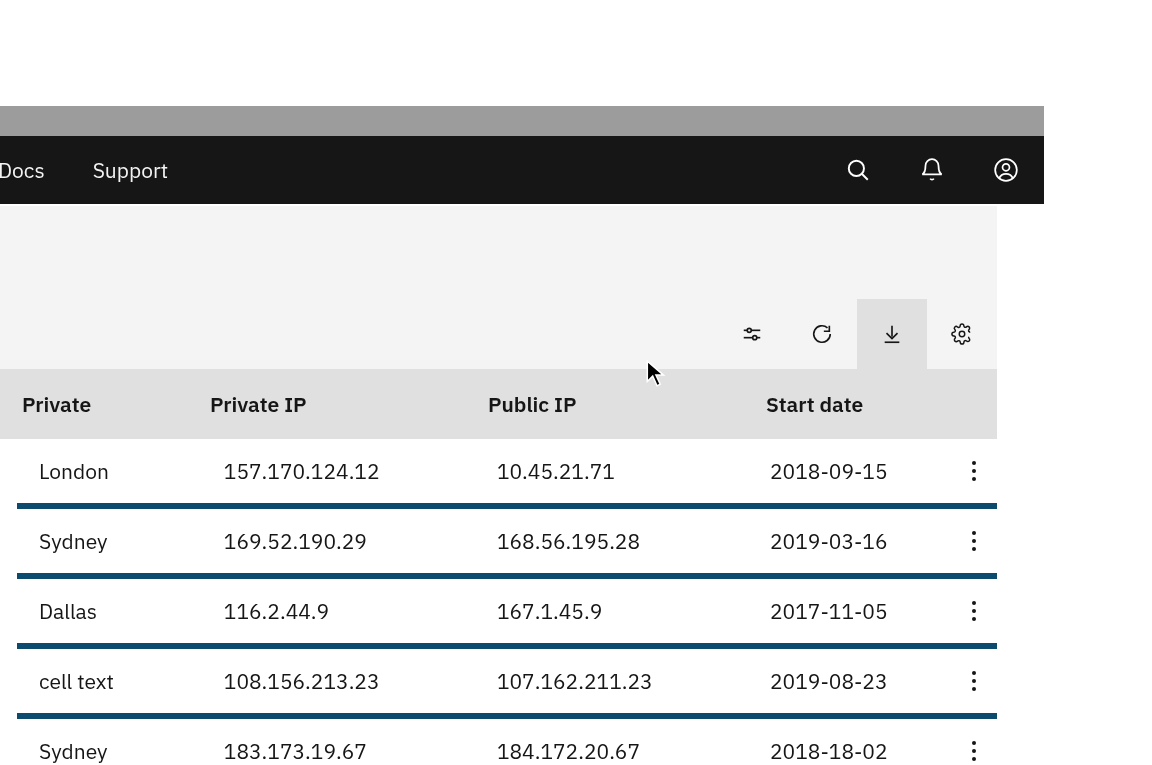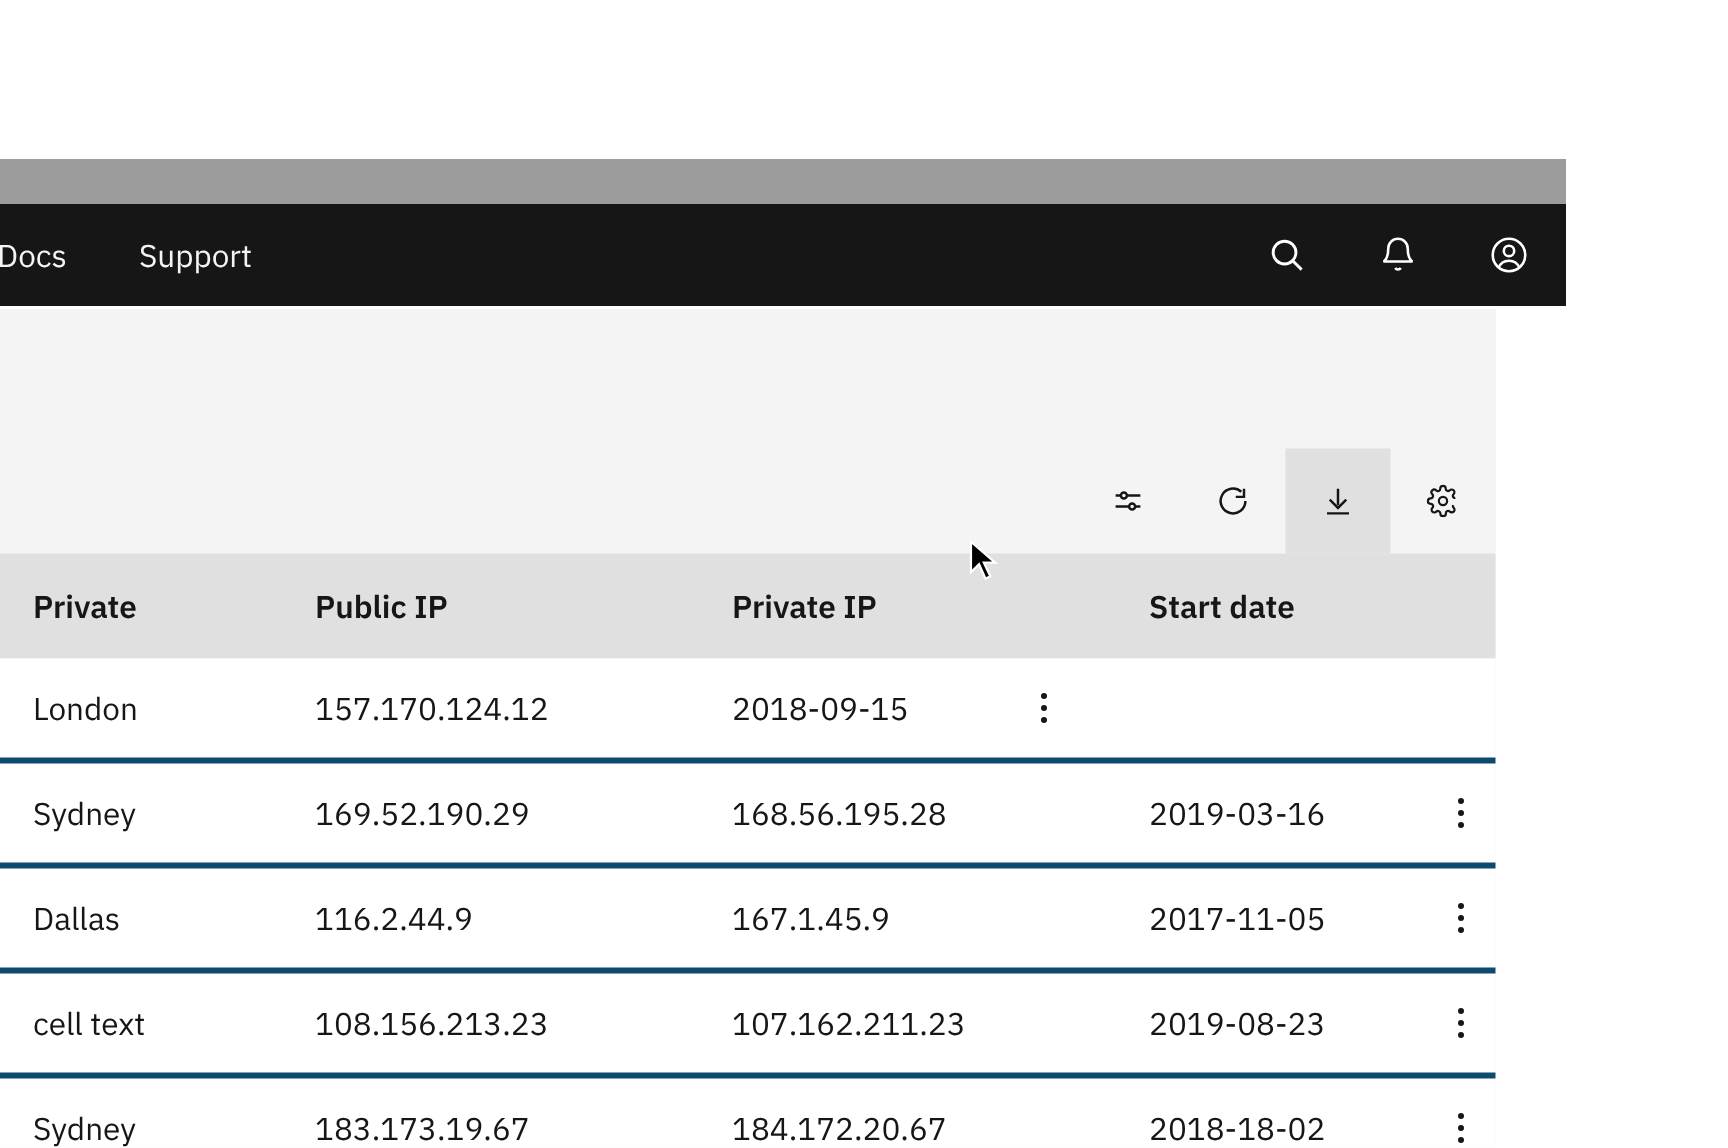--- a/index.html
+++ b/index.html
@@ -133,21 +133,22 @@
   .col-start    { width: 185px; }
   .col-actions  { width: 68px; }
 
   .table-body {
     background: #ffffff;
   }
   .row {
     height: 70px;
     display: flex;
     align-items: center;
-    border-bottom: 4px solid #0c4a6e;
+    border-bottom: 6px solid #0c4a6e;
+    margin-left: 17px;
   }
   .td {
     font-size: 21px;
     color: #161616;
     padding-left: 22px;
     white-space: nowrap;
   }
   .actions-cell {
     display: flex;
     align-items: center;
@@ -247,30 +248,31 @@
               <circle cx="12" cy="12" r="3"></circle>
               <path d="M19.4 15a1.65 1.65 0 0 0 .33 1.82l.06.06a2 2 0 1 1-2.83 2.83l-.06-.06a1.65 1.65 0 0 0-1.82-.33 1.65 1.65 0 0 0-1 1.51V21a2 2 0 0 1-4 0v-.09A1.65 1.65 0 0 0 9 19.4a1.65 1.65 0 0 0-1.82.33l-.06.06a2 2 0 1 1-2.83-2.83l.06-.06a1.65 1.65 0 0 0 .33-1.82 1.65 1.65 0 0 0-1.51-1H3a2 2 0 0 1 0-4h.09A1.65 1.65 0 0 0 4.6 9a1.65 1.65 0 0 0-.33-1.82l-.06-.06a2 2 0 1 1 2.83-2.83l.06.06a1.65 1.65 0 0 0 1.82.33H9a1.65 1.65 0 0 0 1-1.51V3a2 2 0 0 1 4 0v.09a1.65 1.65 0 0 0 1 1.51 1.65 1.65 0 0 0 1.82-.33l.06-.06a2 2 0 1 1 2.83 2.83l-.06.06a1.65 1.65 0 0 0-.33 1.82V9c.64.26 1.06.88 1.06 1.58"></path>
             </svg>
           </span>
         </div>
       </div>
     </div>
 
     <div class="table-header">
       <div class="th col-location">Private</div>
+      <div class="th col-private">Private IP</div>
       <div class="th col-public">Public IP</div>
-      <div class="th col-private">Private IP</div>
       <div class="th col-start">Start date</div>
       <div class="th col-actions"></div>
     </div>
 
     <div class="table-body">
       <div class="row">
         <div class="td col-location">London</div>
         <div class="td col-public">157.170.124.12</div>
+        <div class="td col-private">10.45.21.71</div>
         <div class="td col-start">2018-09-15</div>
         <div class="td col-actions actions-cell">
           <span>
               <span class="dots">
                 <span class="dot"></span>
                 <span class="dot"></span>
                 <span class="dot"></span>
               </span>
             </span>
         </div>

